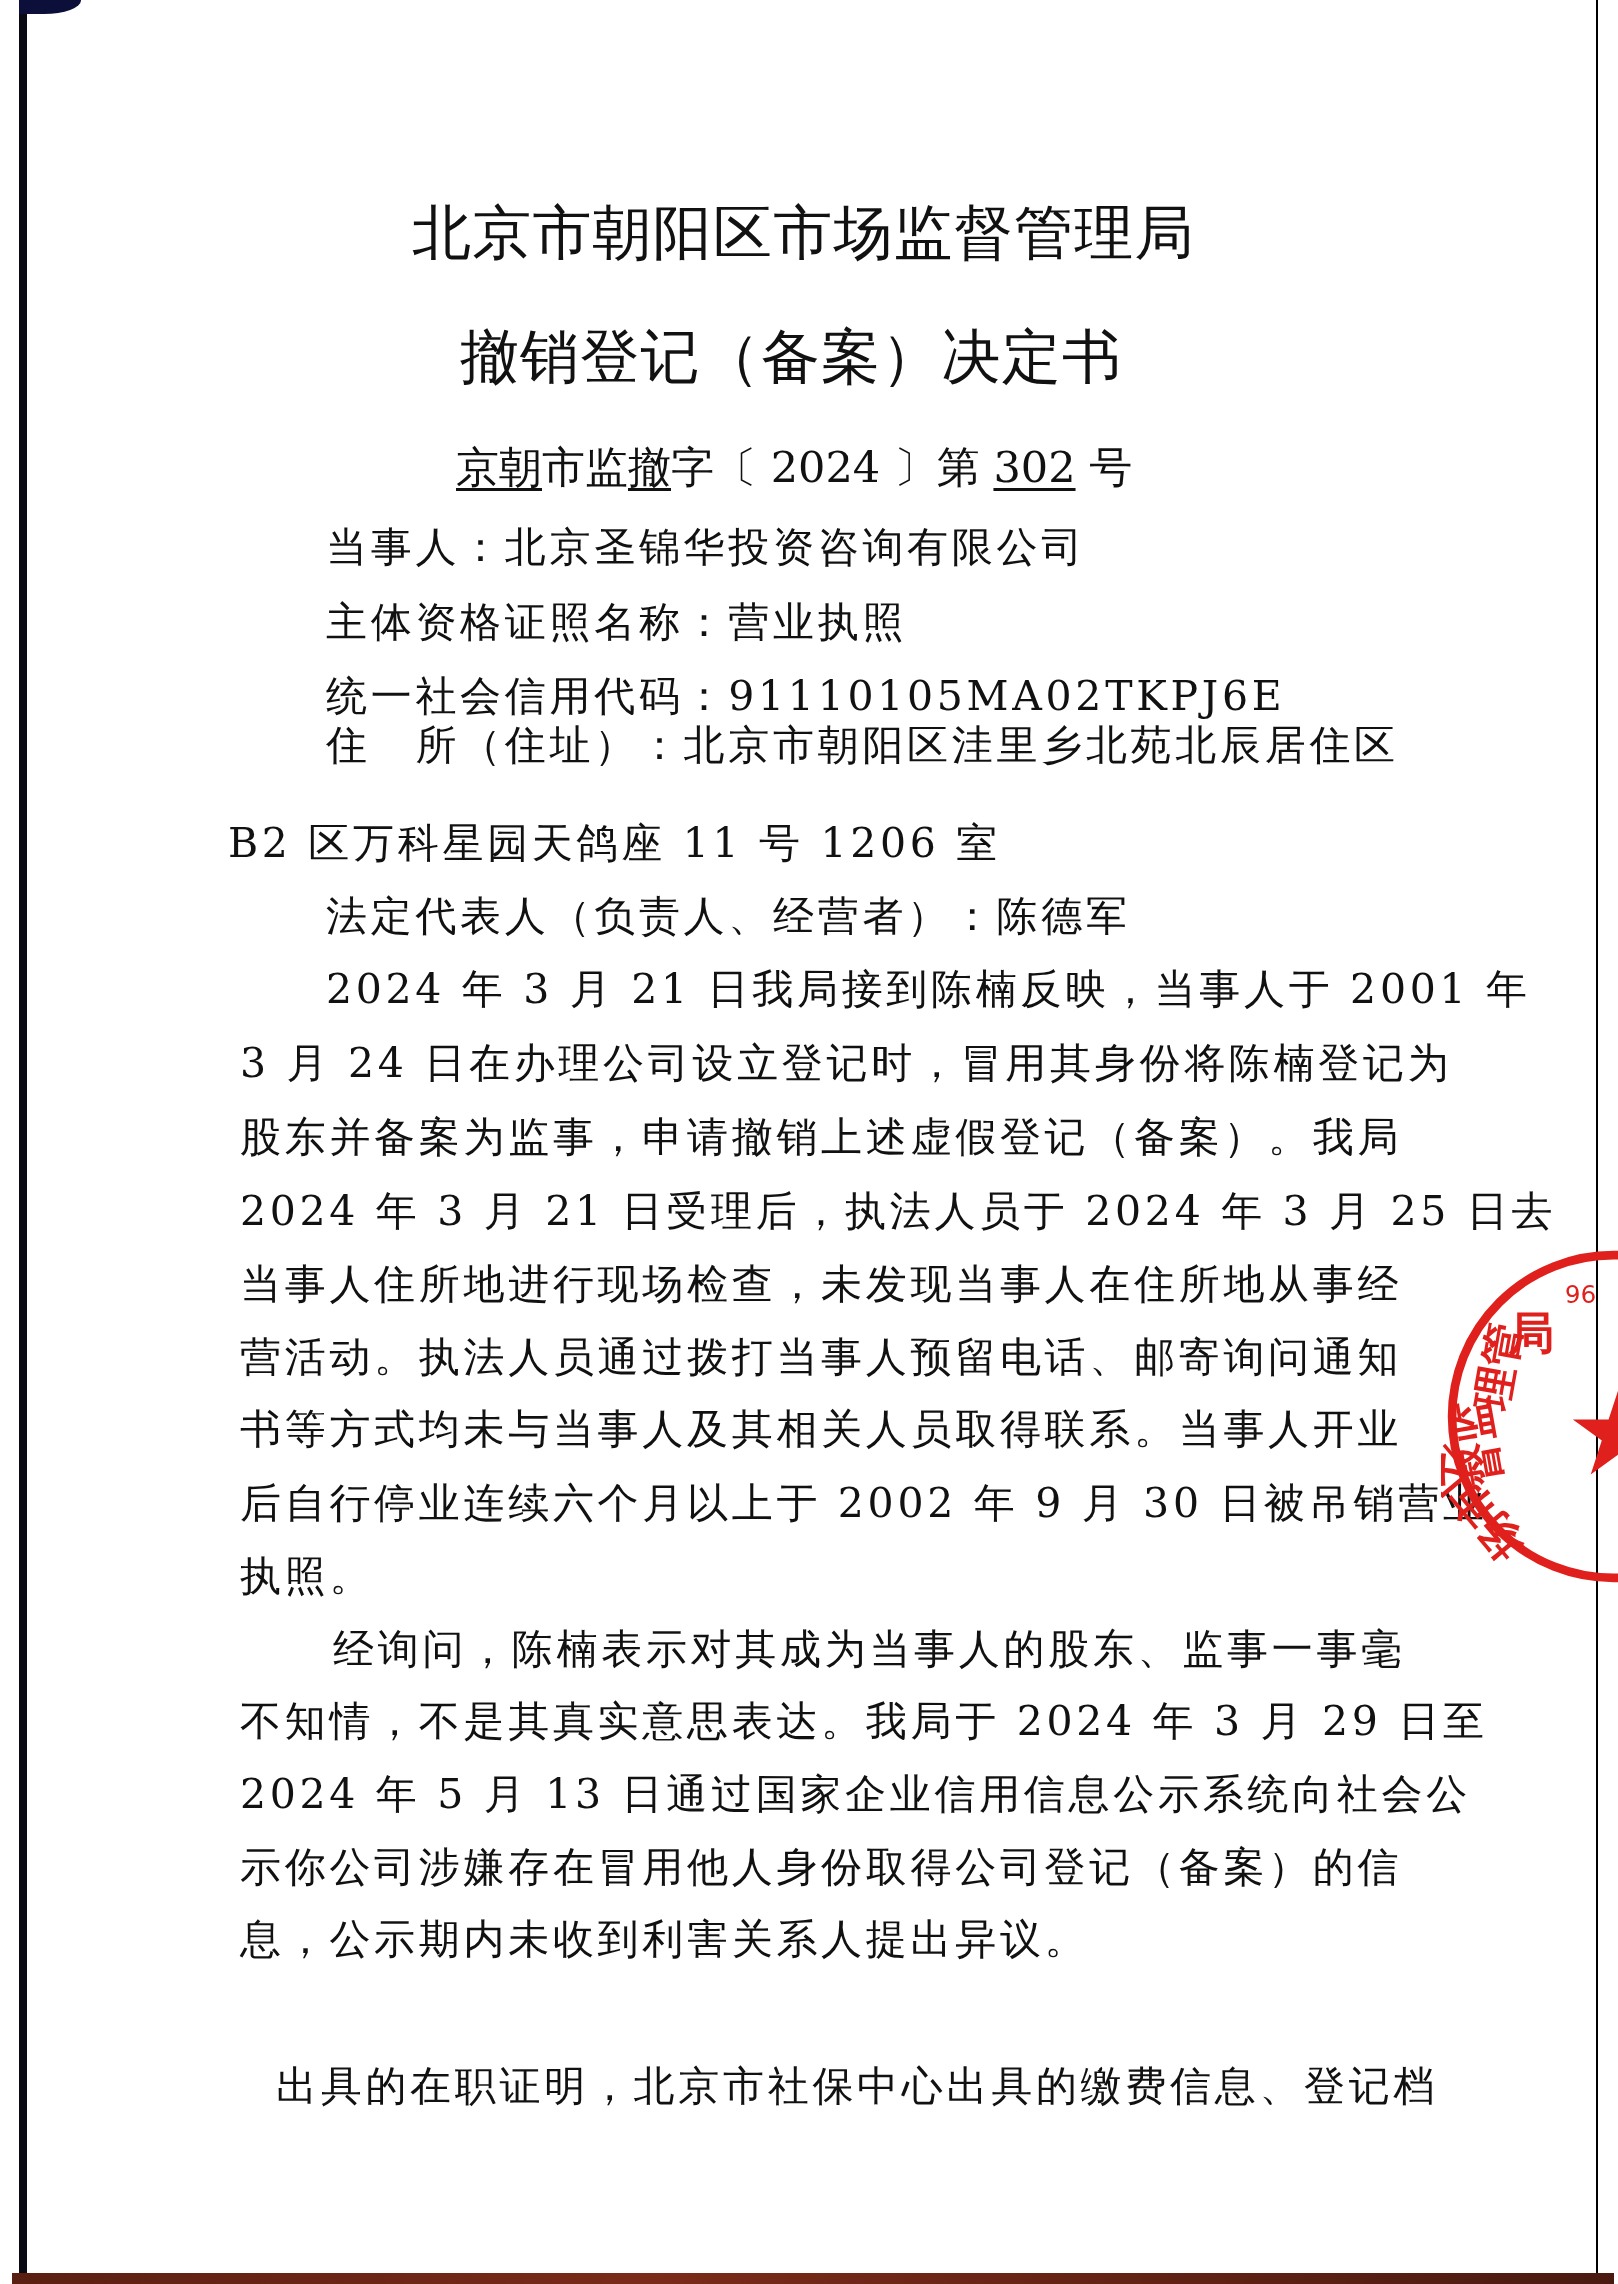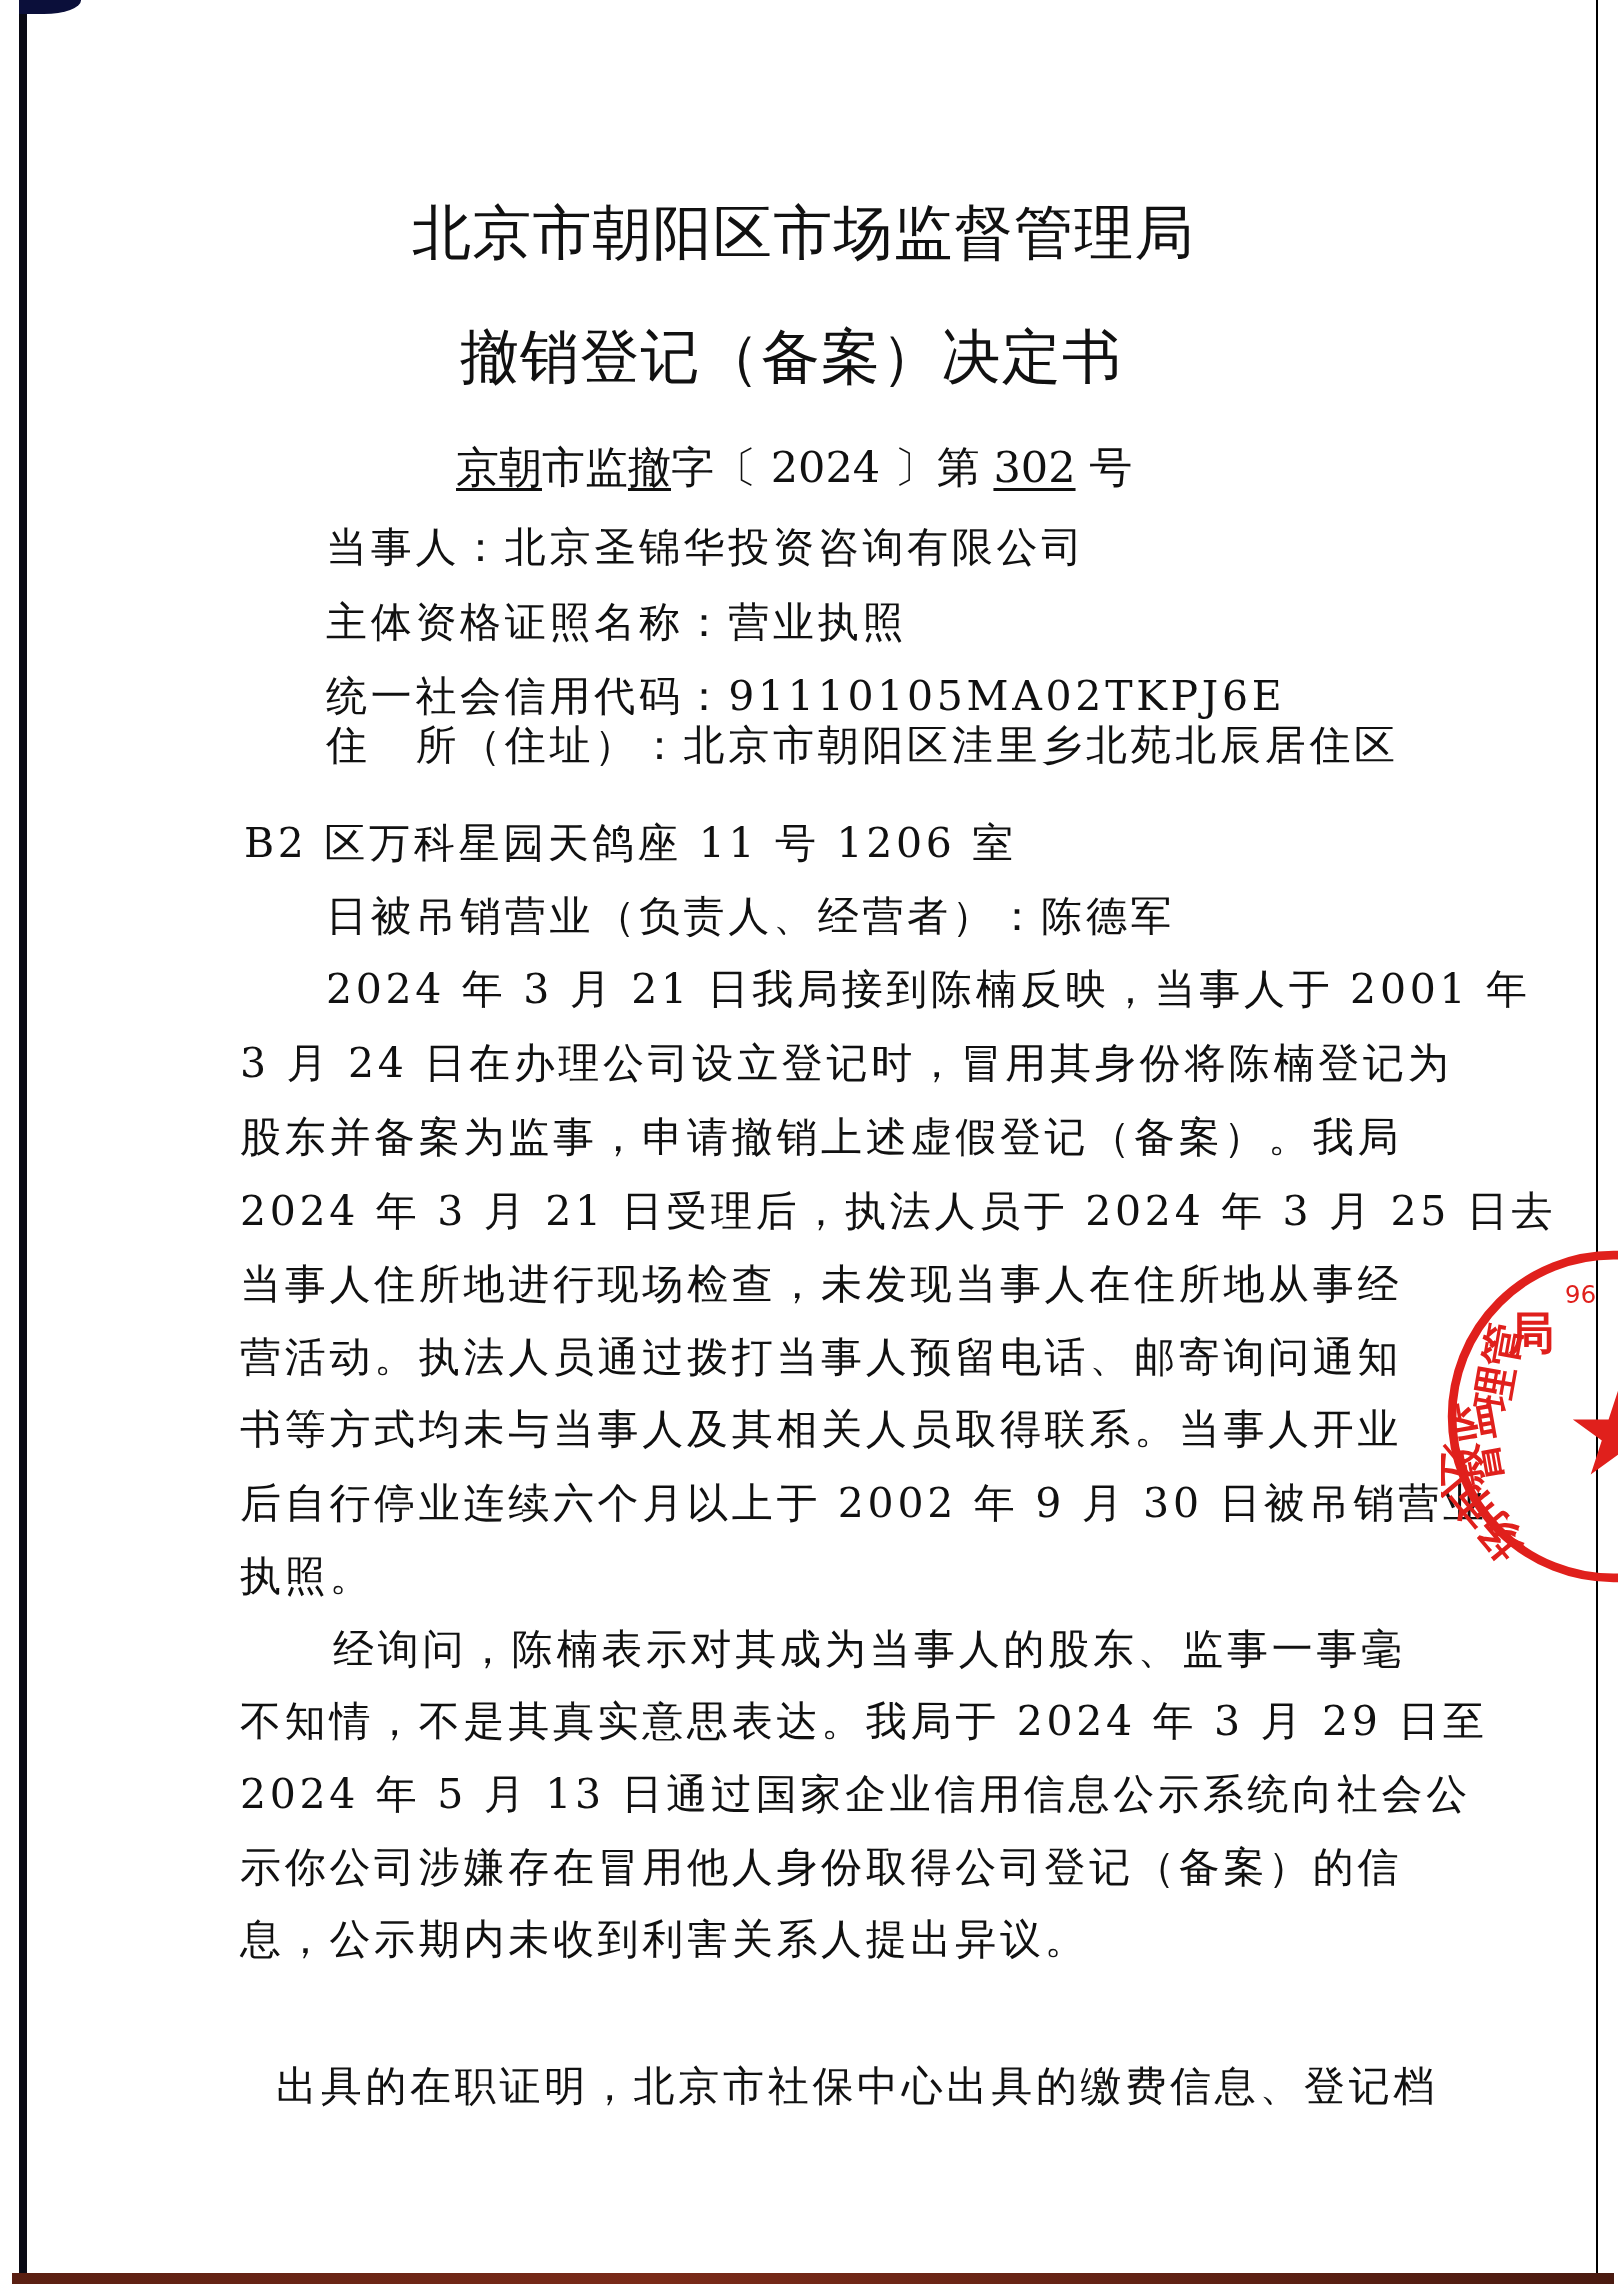--- a/index.html
+++ b/index.html
@@ -63,22 +63,22 @@
 
   <div class="title title-1">北京市朝阳区市场监督管理局</div>
   <div class="title title-2">撤销登记（备案）决定书</div>
 
   <div class="doc-number"><span class="u">京朝</span><span>市监</span><span class="u">撤</span><span>字〔 2024 〕第</span> <span class="u">302</span> <span>号</span></div>
 
   <div class="line" style="top:516px;left:326px;">当事人：北京圣锦华投资咨询有限公司</div>
   <div class="line" style="top:591px;left:326px;">主体资格证照名称：营业执照</div>
   <div class="line" style="top:665px;left:326px;">统一社会信用代码：91110105MA02TKPJ6E</div>
   <div class="line" style="top:714px;left:326px;">住　所（住址）：北京市朝阳区洼里乡北苑北辰居住区</div>
-  <div class="line" style="top:812px;left:244px;">B2 区万科星园天鸽座 11 号 1206 室</div>
-  <div class="line" style="top:885px;left:326px;">日被吊销营业（负责人、经营者）：陈德军</div>
+  <div class="line" style="top:812px;left:228px;">B2 区万科星园天鸽座 11 号 1206 室</div>
+  <div class="line" style="top:885px;left:326px;">法定代表人（负责人、经营者）：陈德军</div>
 
   <div class="line" style="top:958px;left:326px;">2024 年 3 月 21 日我局接到陈楠反映，当事人于 2001 年</div>
   <div class="line" style="top:1032px;left:240px;">3 月 24 日在办理公司设立登记时，冒用其身份将陈楠登记为</div>
   <div class="line" style="top:1106px;left:240px;">股东并备案为监事，申请撤销上述虚假登记（备案）。我局</div>
   <div class="line" style="top:1180px;left:240px;">2024 年 3 月 21 日受理后，执法人员于 2024 年 3 月 25 日去</div>
   <div class="line" style="top:1253px;left:240px;">当事人住所地进行现场检查，未发现当事人在住所地从事经</div>
   <div class="line" style="top:1326px;left:240px;">营活动。执法人员通过拨打当事人预留电话、邮寄询问通知</div>
   <div class="line" style="top:1398px;left:240px;">书等方式均未与当事人及其相关人员取得联系。当事人开业</div>
   <div class="line" style="top:1472px;left:240px;">后自行停业连续六个月以上于 2002 年 9 月 30 日被吊销营业</div>
   <div class="line" style="top:1545px;left:240px;">执照。</div>

